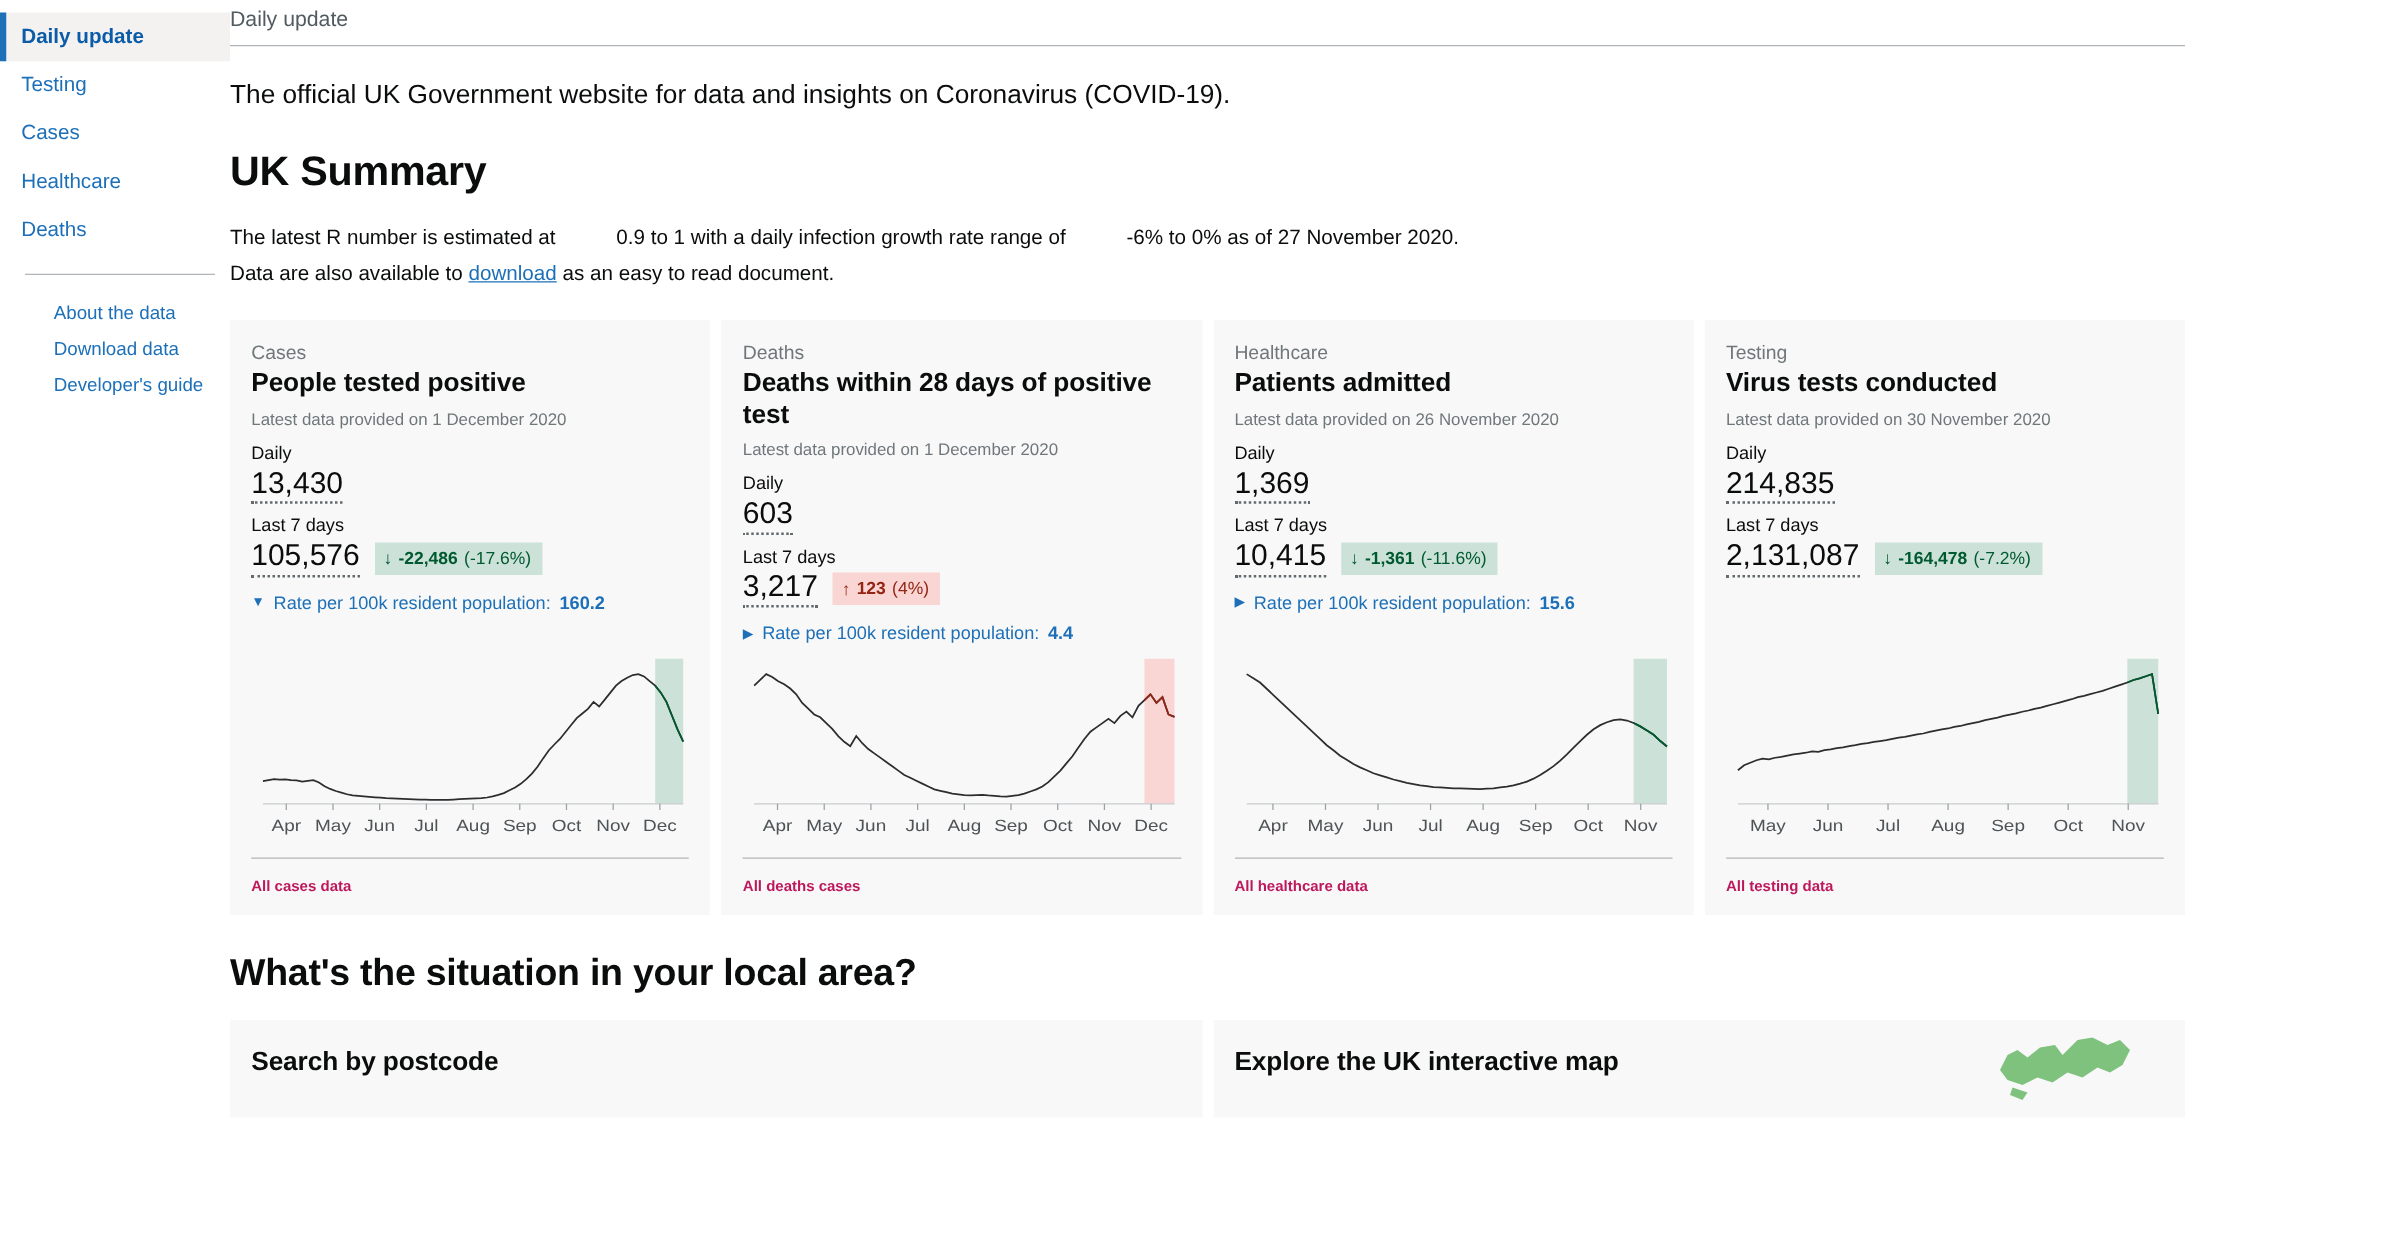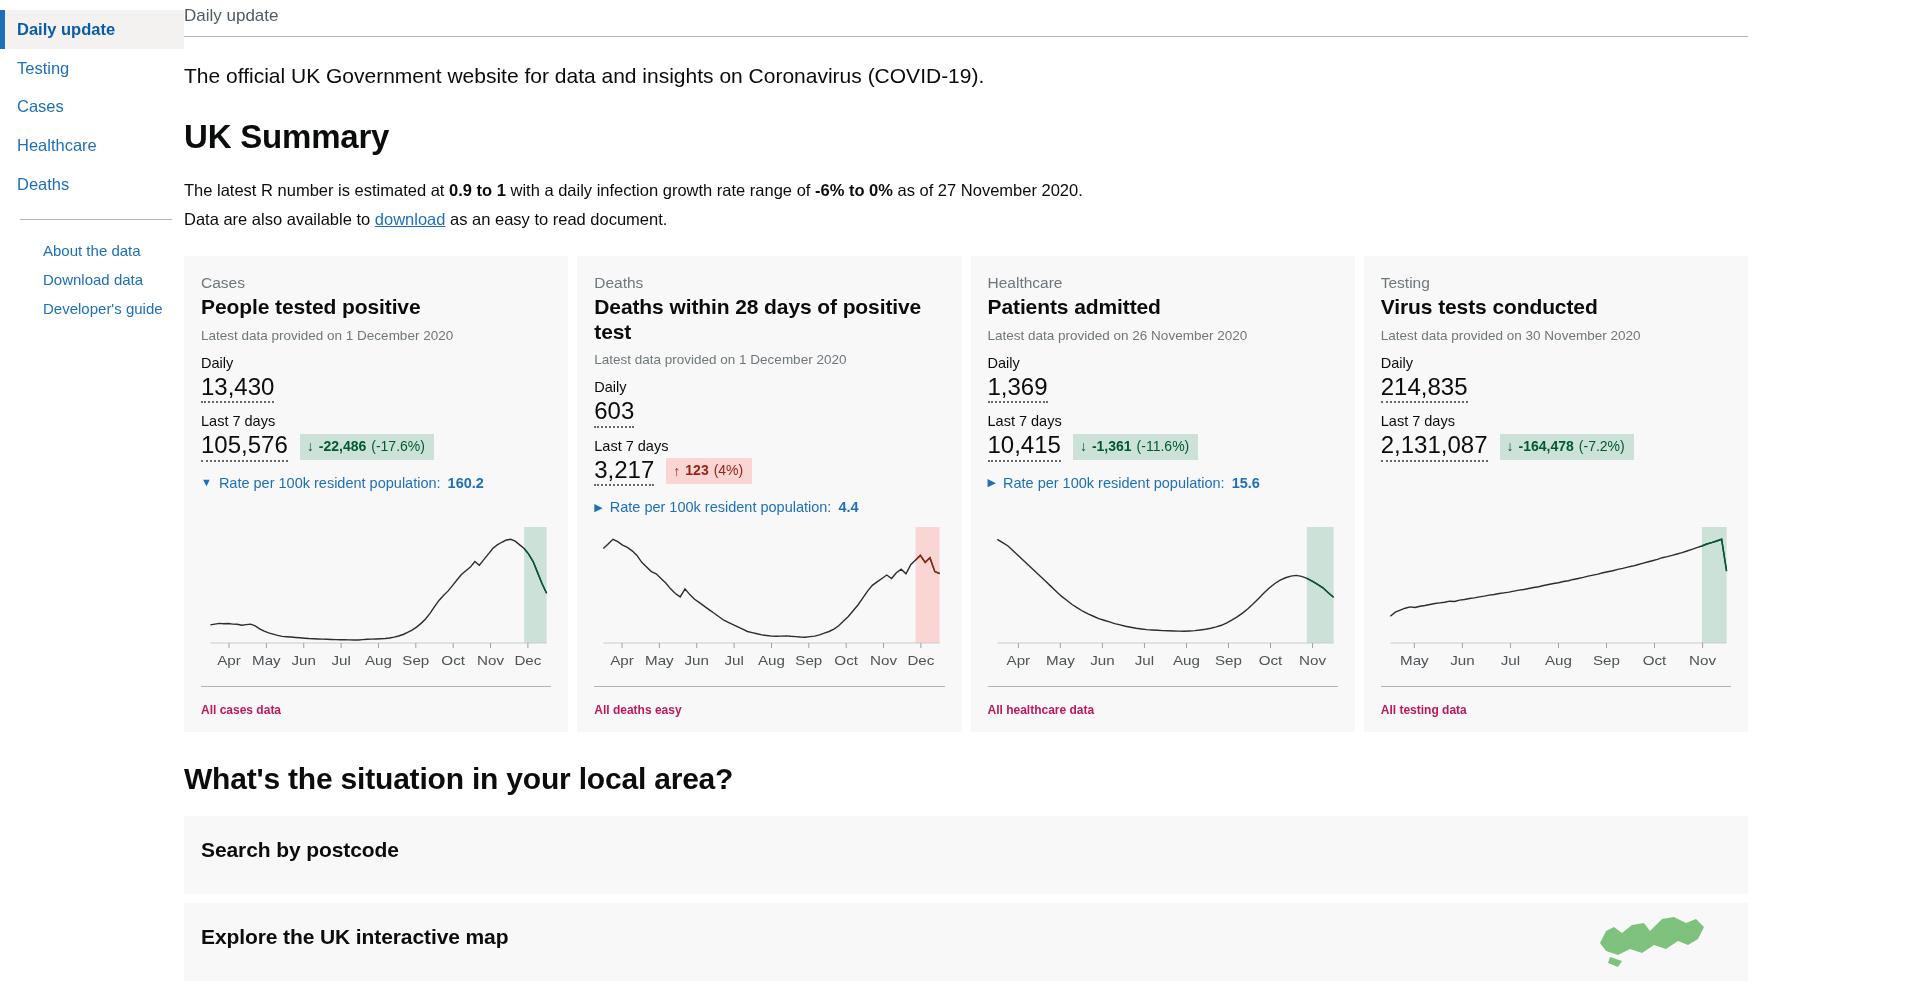--- a/index.html
+++ b/index.html
@@ -75,21 +75,21 @@
     font-weight: bold;
     margin: 28px 0 22px 0;
     letter-spacing: -0.2px;
   }
   .rnum, .dl-line {
     font-size: 16.5px;
     line-height: 1.55;
     margin: 0;
   }
   .dl-line { margin-top: 4px; }
-  .rnum b { font-weight: bold; }
+  .rnum b { font-weight: normal; margin-left: 44px; }
   a.inline-link {
     color: #1d70b8;
     text-decoration: underline;
   }
 
   
   .cards {
     display: flex;
     gap: 9px;
     margin-top: 23px;
@@ -200,21 +200,20 @@
   h2.local {
     font-size: 30px;
     font-weight: bold;
     margin: 30px 0 20px 0;
     letter-spacing: -0.2px;
   }
   .local-cards {
     display: flex;
     gap: 9px;
     margin-right: 12px;
-    flex-direction: column;
   }
   .local-card {
     flex: 1 1 0;
     background: #f8f8f8;
     padding: 22px 17px 30px 17px;
     position: relative;
     overflow: hidden;
     min-height: 78px;
   }
   .local-card h3 {
@@ -374,21 +373,21 @@
               <text x="184" y="140" text-anchor="middle" font-size="13" font-family="&quot;Liberation Sans&quot;, sans-serif" fill="#4d5356">Sep</text>
               <line x1="216" y1="118" x2="216" y2="123" stroke="#9aa0a3" stroke-width="1" vector-effect="non-scaling-stroke"></line>
               <text x="216" y="140" text-anchor="middle" font-size="13" font-family="&quot;Liberation Sans&quot;, sans-serif" fill="#4d5356">Oct</text>
               <line x1="248" y1="118" x2="248" y2="123" stroke="#9aa0a3" stroke-width="1" vector-effect="non-scaling-stroke"></line>
               <text x="248" y="140" text-anchor="middle" font-size="13" font-family="&quot;Liberation Sans&quot;, sans-serif" fill="#4d5356">Nov</text>
               <line x1="280" y1="118" x2="280" y2="123" stroke="#9aa0a3" stroke-width="1" vector-effect="non-scaling-stroke"></line>
               <text x="280" y="140" text-anchor="middle" font-size="13" font-family="&quot;Liberation Sans&quot;, sans-serif" fill="#4d5356">Dec</text>
             </svg>
         </div>
         <div class="card-footer">
-          <a href="#">All deaths easy</a>
+          <a href="#">All deaths cases</a>
         </div>
       </section>
 
       <section class="card">
         <div class="card-cat">Healthcare</div>
         <h2 class="card-title">Patients admitted</h2>
         <div class="card-date">Latest data provided on 26 November 2020</div>
         <div class="metric-label">Daily</div>
         <div class="metric-row">
           <span class="metric-value">1,369</span>

